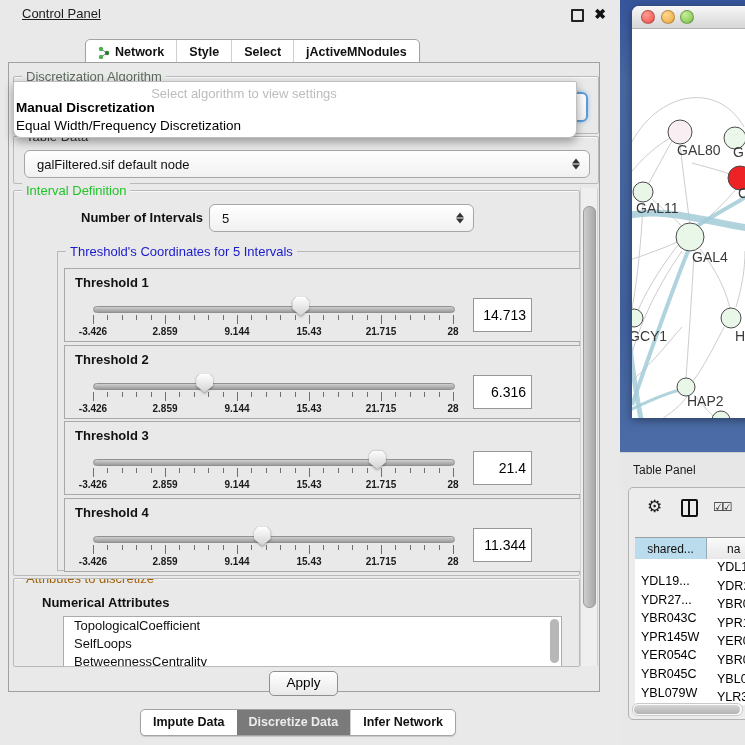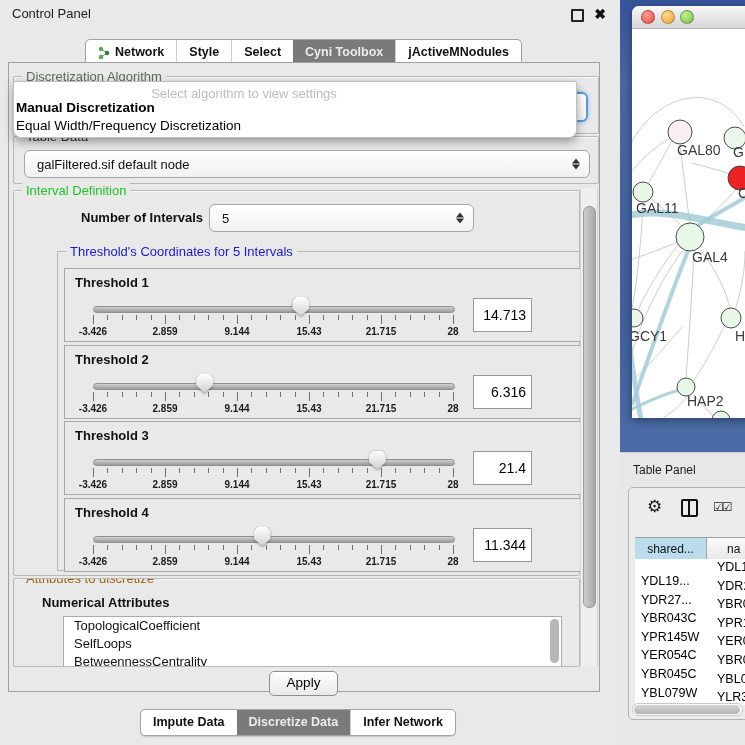--- a/index.html
+++ b/index.html
@@ -2,21 +2,21 @@
 <html><head>
 <meta charset="utf-8">
 <style>
   html,body{margin:0;padding:0;}
   body{width:745px;height:745px;font-family:"Liberation Sans",sans-serif;-webkit-font-smoothing:antialiased;}
   #app{position:relative;width:745px;height:745px;background:#e8e8e8;overflow:hidden;}
 
   
   #control-panel{position:absolute;left:0;top:0;width:620px;height:745px;background:#e9e9e9;}
   #cp-titlebar{position:absolute;left:0;top:0;width:100%;height:28px;font-size:13px;color:#1c1c1c;line-height:28px;}
-  #cp-title{padding-left:12px;}
+  #cp-title{padding-left:22px;text-decoration:underline;}
   #float-icon{position:absolute;right:36px;top:9px;width:9px;height:9px;border:2px solid #222;border-radius:1px;}
   #close-icon{position:absolute;right:14px;top:0;font-size:14px;font-weight:bold;color:#111;line-height:28px;}
 
   .seg-bar{position:absolute;display:flex;background:#fff;border:1px solid #a3a3a3;border-radius:5px;overflow:hidden;box-shadow:0 1px 1px rgba(0,0,0,.15);margin-top:6px;}
   .seg{padding:0 12px;font-size:12.5px;font-weight:600;color:#111;line-height:23px;white-space:nowrap;display:flex;align-items:center;gap:5px;}
   .seg + .seg{border-left:1px solid #cfcfcf;}
   .seg.selected{background:#7a7a7a;color:#ececec;border-left:none;}
   #top-tabs{left:85px;top:33px;height:25px;}
   #bottom-tabs{left:140px;top:703px;height:25px;}
 
@@ -132,23 +132,20 @@
             <circle cx="3" cy="11" r="2.2" fill="#4caf50"></circle>
             <circle cx="9" cy="7" r="2.2" fill="#2e7d32"></circle>
           </svg>
           <span>Network</span>
         </div>
         <div class="seg">
           <span>Style</span>
         </div>
         <div class="seg">
           <span>Select</span>
-        </div>
-        <div class="seg selected">
-          <span>Cyni Toolbox</span>
         </div>
         <div class="seg">
           <span>jActiveMNodules</span>
         </div>
       </div>
 
     <div id="content-box"></div>
 
     <div id="algo-group" class="group">
       <span class="group-title">Discretization Algorithm</span>

